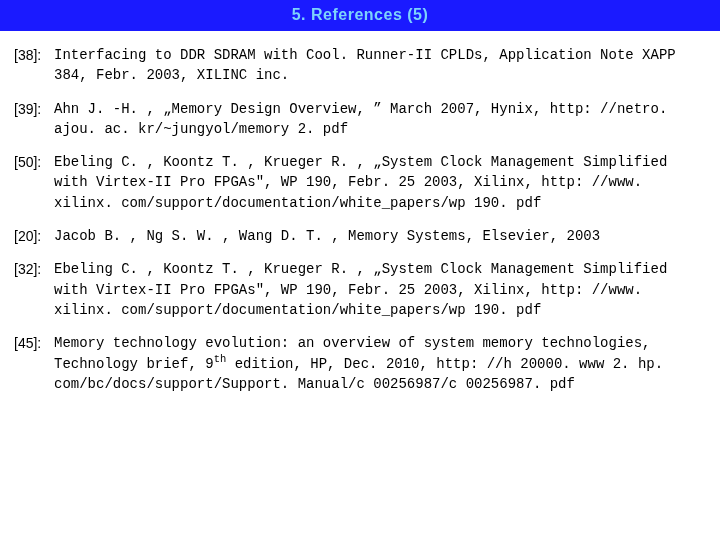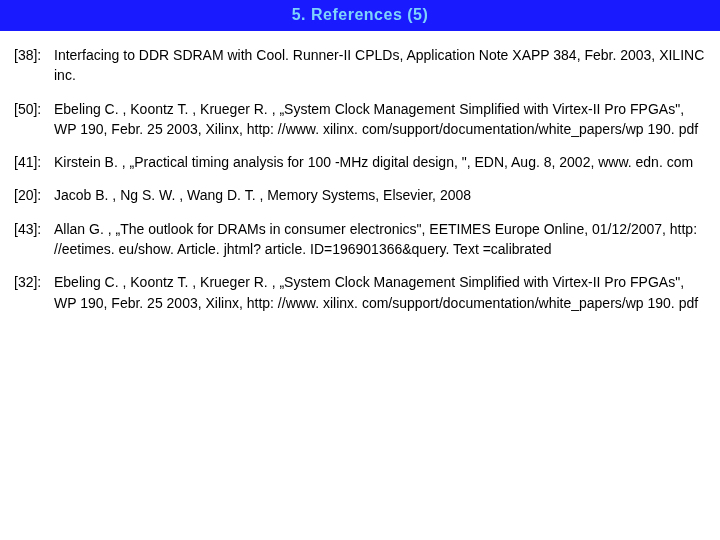--- a/index.html
+++ b/index.html
@@ -32,20 +32,21 @@
     line-height: 1.45;
     margin-bottom: 13px;
   }
   .ref-num {
     flex: 0 0 38px;
     white-space: nowrap;
   }
   .ref-body {
     flex: 1 1 auto;
     padding-left: 2px;
+    font-family: Liberation Mono, monospace;
   }
   sup {
     font-size: 0.75em;
     vertical-align: super;
     line-height: 0;
   }
 </style>
 </head>
 <body>
 
@@ -53,40 +54,40 @@
   <span>5. References (5)</span>
 </div>
 
 <div class="content">
 
   <div class="ref-item">
     <div class="ref-num">[38]:</div>
     <div class="ref-body">Interfacing to DDR SDRAM with Cool. Runner-II CPLDs, Application Note XAPP 384, Febr. 2003, XILINC inc.</div>
   </div>
 
+  <div class="ref-item">
+    <div class="ref-num">[39]:</div>
+    <div class="ref-body">Ahn J. -H. , „Memory Design Overview, ” March 2007, Hynix, http: //netro. ajou. ac. kr/~jungyol/memory 2. pdf</div>
+  </div>
 
   <div class="ref-item">
     <div class="ref-num">[50]:</div>
     <div class="ref-body">Ebeling C. , Koontz T. , Krueger R. , „System Clock Management Simplified with Virtex-II Pro FPGAs", WP 190, Febr. 25 2003, Xilinx, http: //www. xilinx. com/support/documentation/white_papers/wp 190. pdf</div>
   </div>
 
-  <div class="ref-item">
-    <div class="ref-num">[41]:</div>
-    <div class="ref-body">Kirstein B. , „Practical timing analysis for 100 -MHz digital design, ",  EDN, Aug. 8, 2002, www. edn. com</div>
-  </div>
 
   <div class="ref-item">
     <div class="ref-num">[20]:</div>
-    <div class="ref-body">Jacob B. , Ng S. W. , Wang D. T. , Memory Systems, Elsevier, 2008</div>
+    <div class="ref-body">Jacob B. , Ng S. W. , Wang D. T. , Memory Systems, Elsevier, 2003</div>
   </div>
 
-  <div class="ref-item">
-    <div class="ref-num">[43]:</div>
-    <div class="ref-body">Allan G. , „The outlook for DRAMs in consumer electronics", EETIMES Europe Online, 01/12/2007, http: //eetimes. eu/show. Article. jhtml? article. ID=196901366&amp;query. Text =calibrated</div>
-  </div>
 
   <div class="ref-item">
     <div class="ref-num">[32]:</div>
     <div class="ref-body">Ebeling C. , Koontz T. , Krueger R. , „System Clock Management Simplified with Virtex-II Pro FPGAs", WP 190, Febr. 25 2003, Xilinx, http: //www. xilinx. com/support/documentation/white_papers/wp 190. pdf</div>
   </div>
 
+  <div class="ref-item">
+    <div class="ref-num">[45]:</div>
+    <div class="ref-body">Memory technology evolution: an overview of system memory technologies, Technology brief, 9<sup>th</sup> edition, HP, Dec. 2010, http: //h 20000. www 2. hp. com/bc/docs/support/Support. Manual/c 00256987/c 00256987. pdf</div>
+  </div>
 
 </div>
 
 </body></html>

